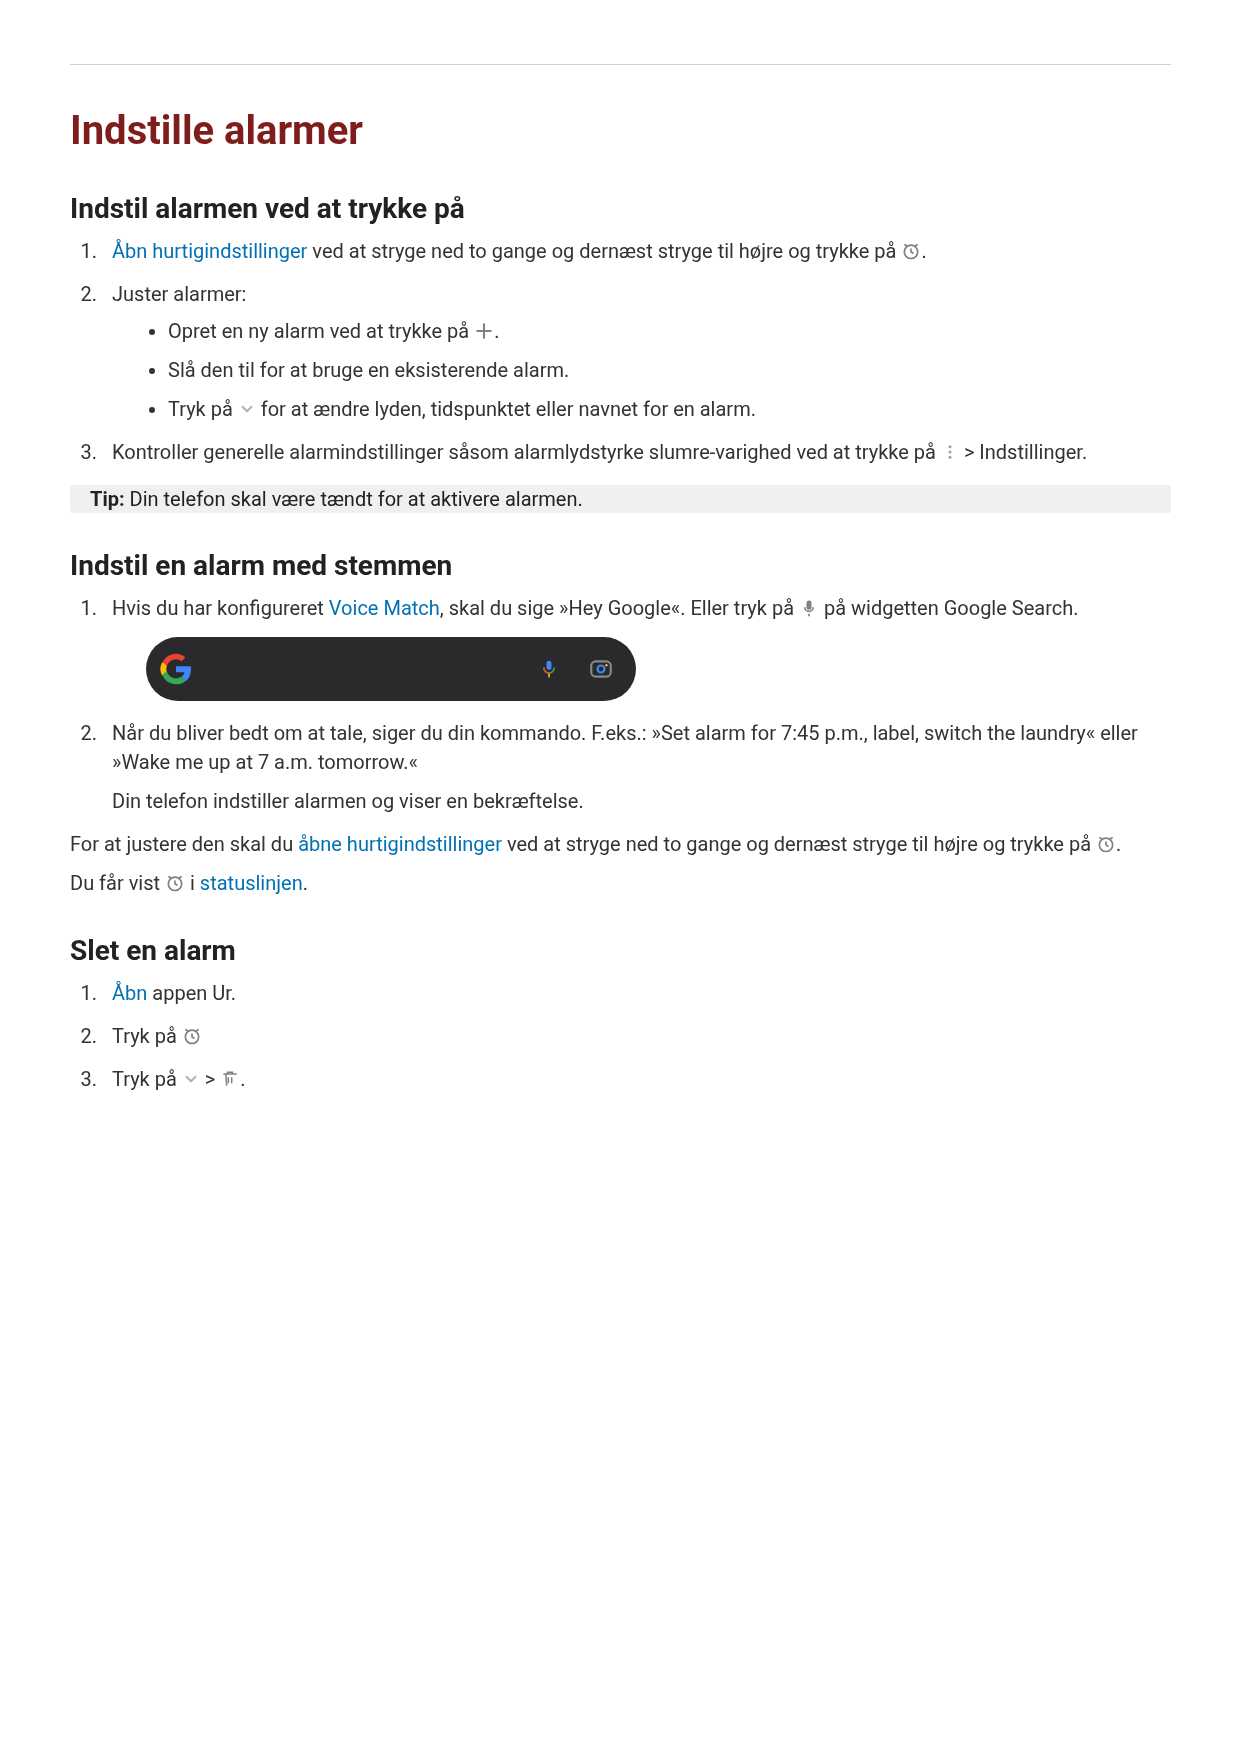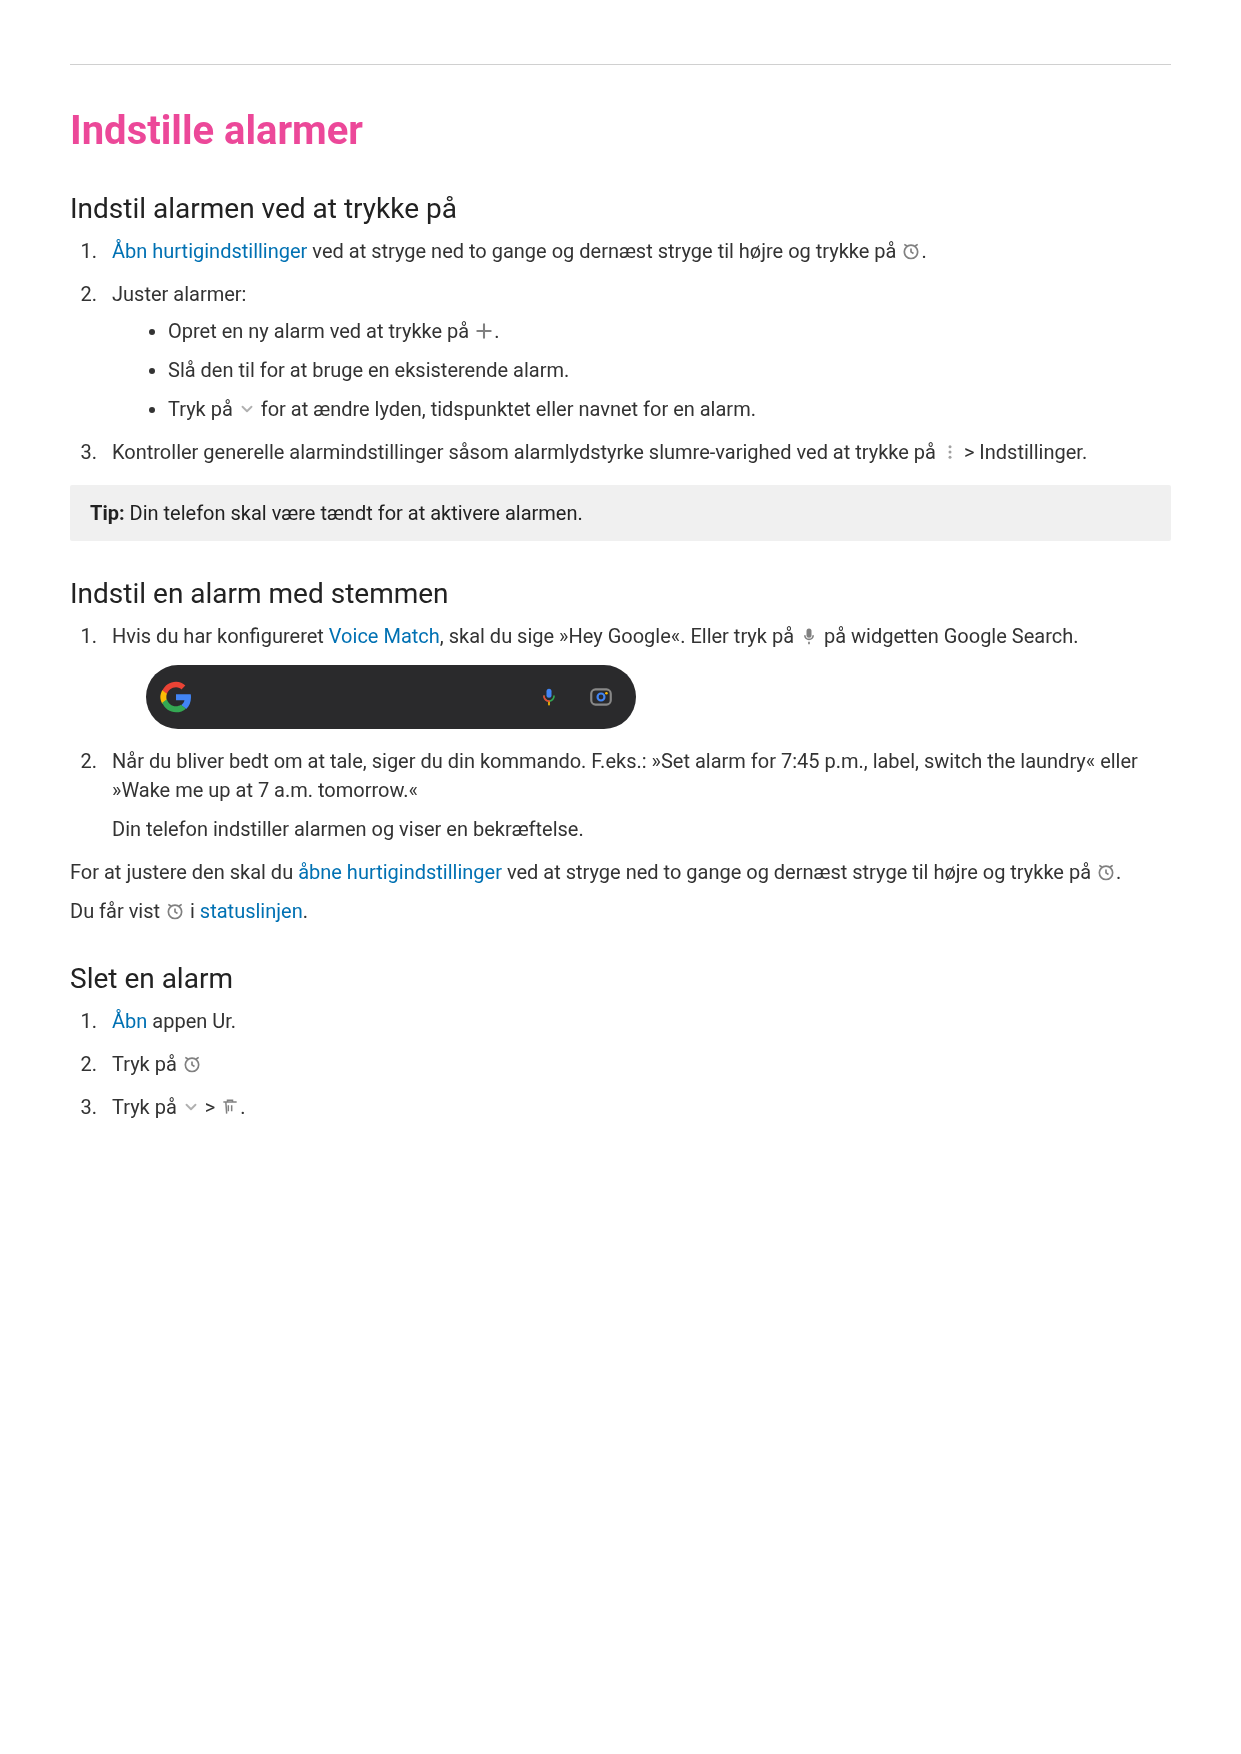--- a/index.html
+++ b/index.html
@@ -36,25 +36,25 @@
   }
   hr.topline {
     border: none;
     border-top: 1px solid var(--hr);
     margin: 0 0 42px 0;
   }
   h1 {
     font-size: 40px;
     font-weight: 700;
     margin: 0 0 38px 0;
-    color: #ec4899;
+    color: #7f1d1d;
   }
   h2 {
     font-size: 28px;
-    font-weight: 400;
+    font-weight: 700;
     margin: 36px 0 12px 0;
     color: #222;
   }
   p, li {
     font-size: 20px;
     line-height: 1.45;
     color: #333;
   }
   ol.main {
     padding-left: 32px;
@@ -73,21 +73,21 @@
     margin-bottom: 10px;
   }
   a.link {
     color: var(--link);
     text-decoration: none;
   }
   .bold { font-weight: 400; }
   .tip-box {
     background: var(--tip-bg);
     border-radius: 2px;
-    padding: 16px 20px;
+    padding: 2px 20px;
     margin: 18px 0 12px 0;
     font-size: 20px;
   }
   .tip-box .tip-label { font-weight: 700; }
 
   
   .icon {
     display: inline-block;
     vertical-align: -3px;
     width: 20px;

